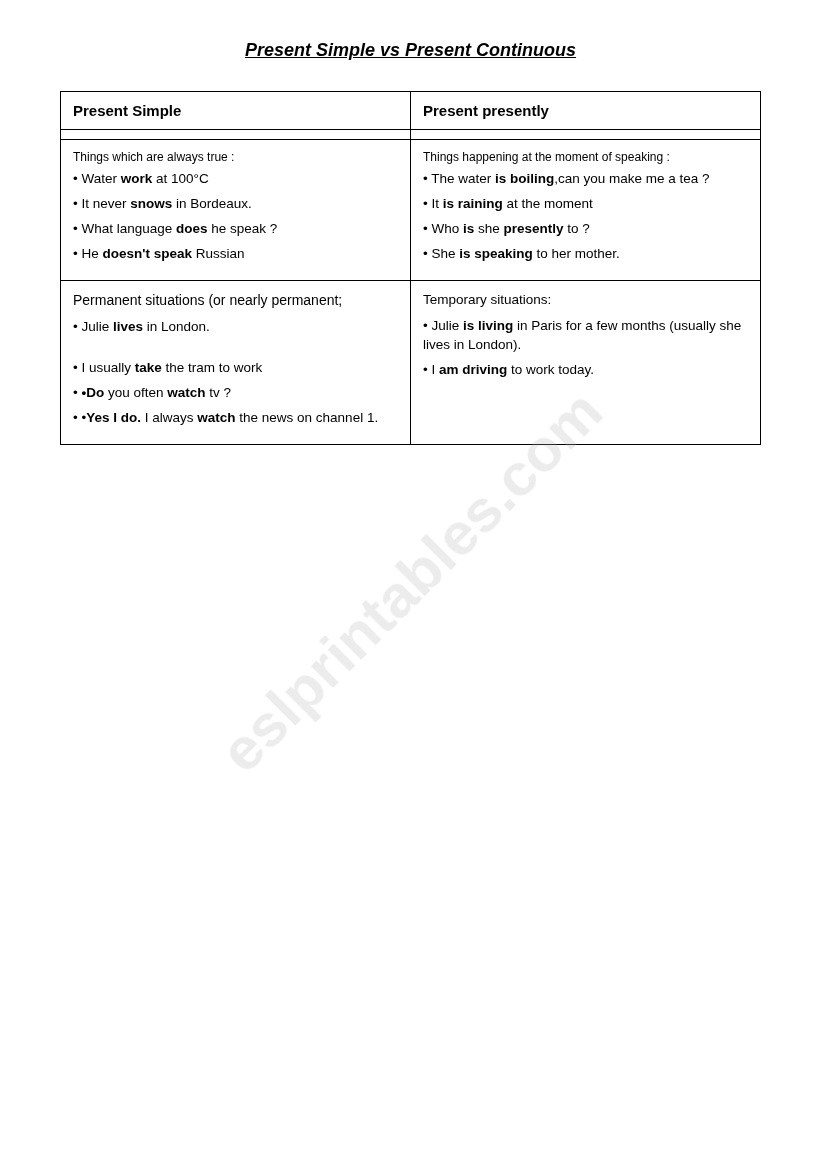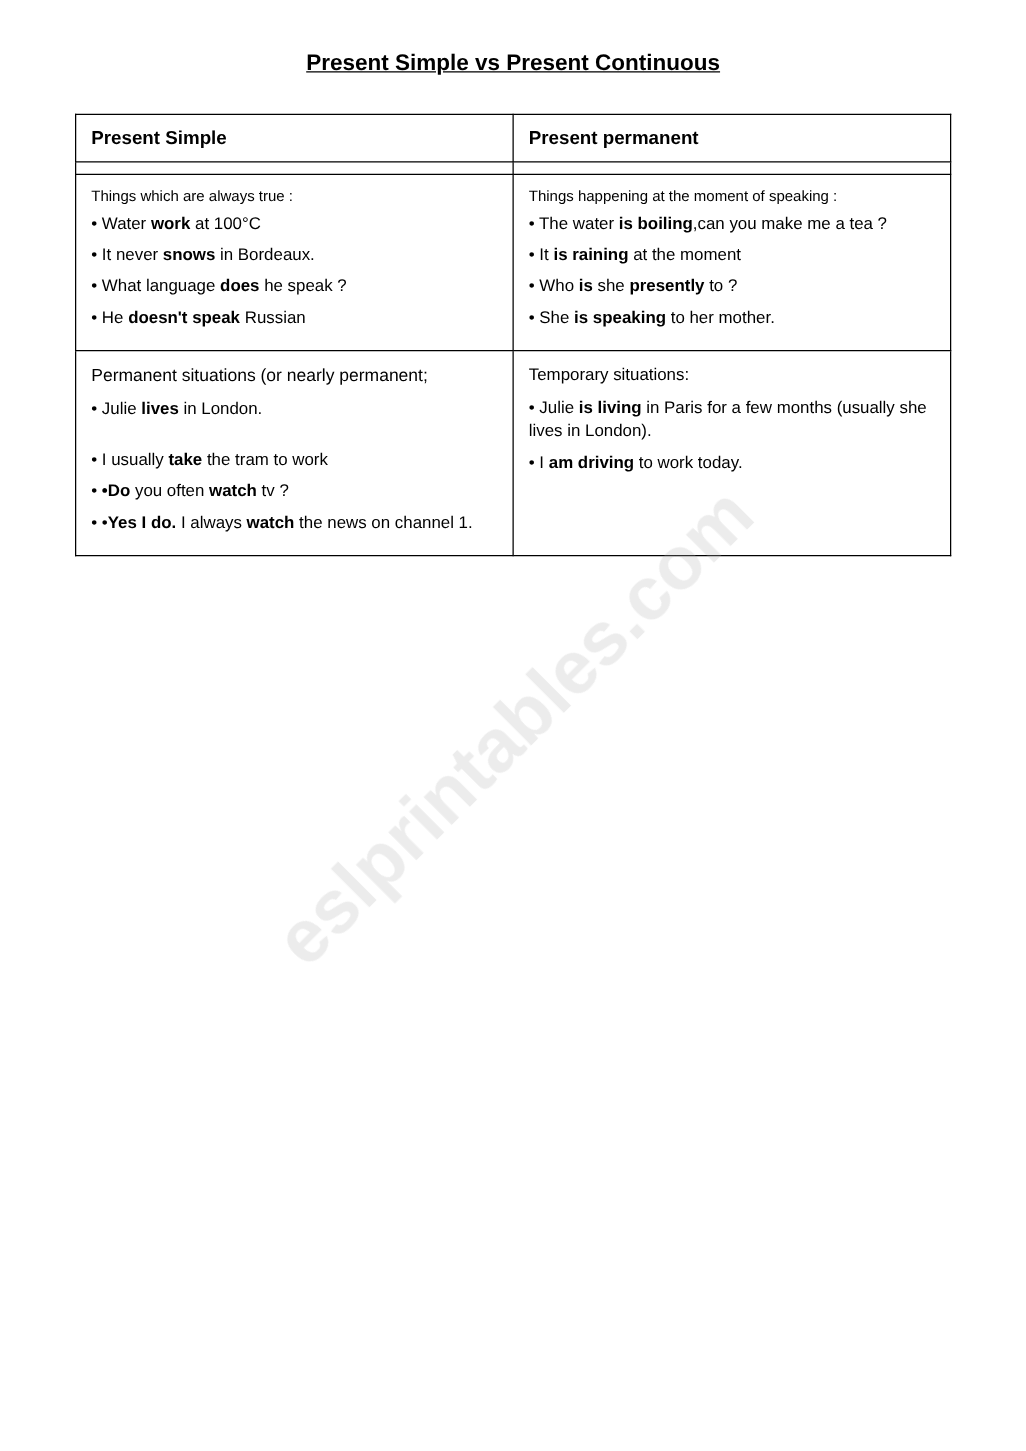--- a/index.html
+++ b/index.html
@@ -17,20 +17,21 @@
       min-height: 1161px;
       padding: 40px 60px;
     }
 
     .page-title {
       text-align: center;
       font-size: 18px;
       font-weight: bold;
       text-decoration: underline;
       margin-bottom: 30px;
+      font-style: italic;
     }
 
     .main-table {
       width: 100%;
       border-collapse: collapse;
       border: 1.5px solid #000;
     }
 
     .main-table td {
       border: 1.5px solid #000;
@@ -130,21 +131,21 @@
 <h1 class="page-title">Present Simple vs Present Continuous</h1>
 
 <table class="main-table">
 
   <tbody>
       <tr class="header-row">
     <td>
       <span>Present Simple</span>
     </td>
     <td>
-      <span>Present permanent</span>
+      <span>Present presently</span>
     </td>
   </tr>
 
   <tr class="spacer-row">
     <td></td>
     <td></td>
   </tr>
 
 
   <tr>

